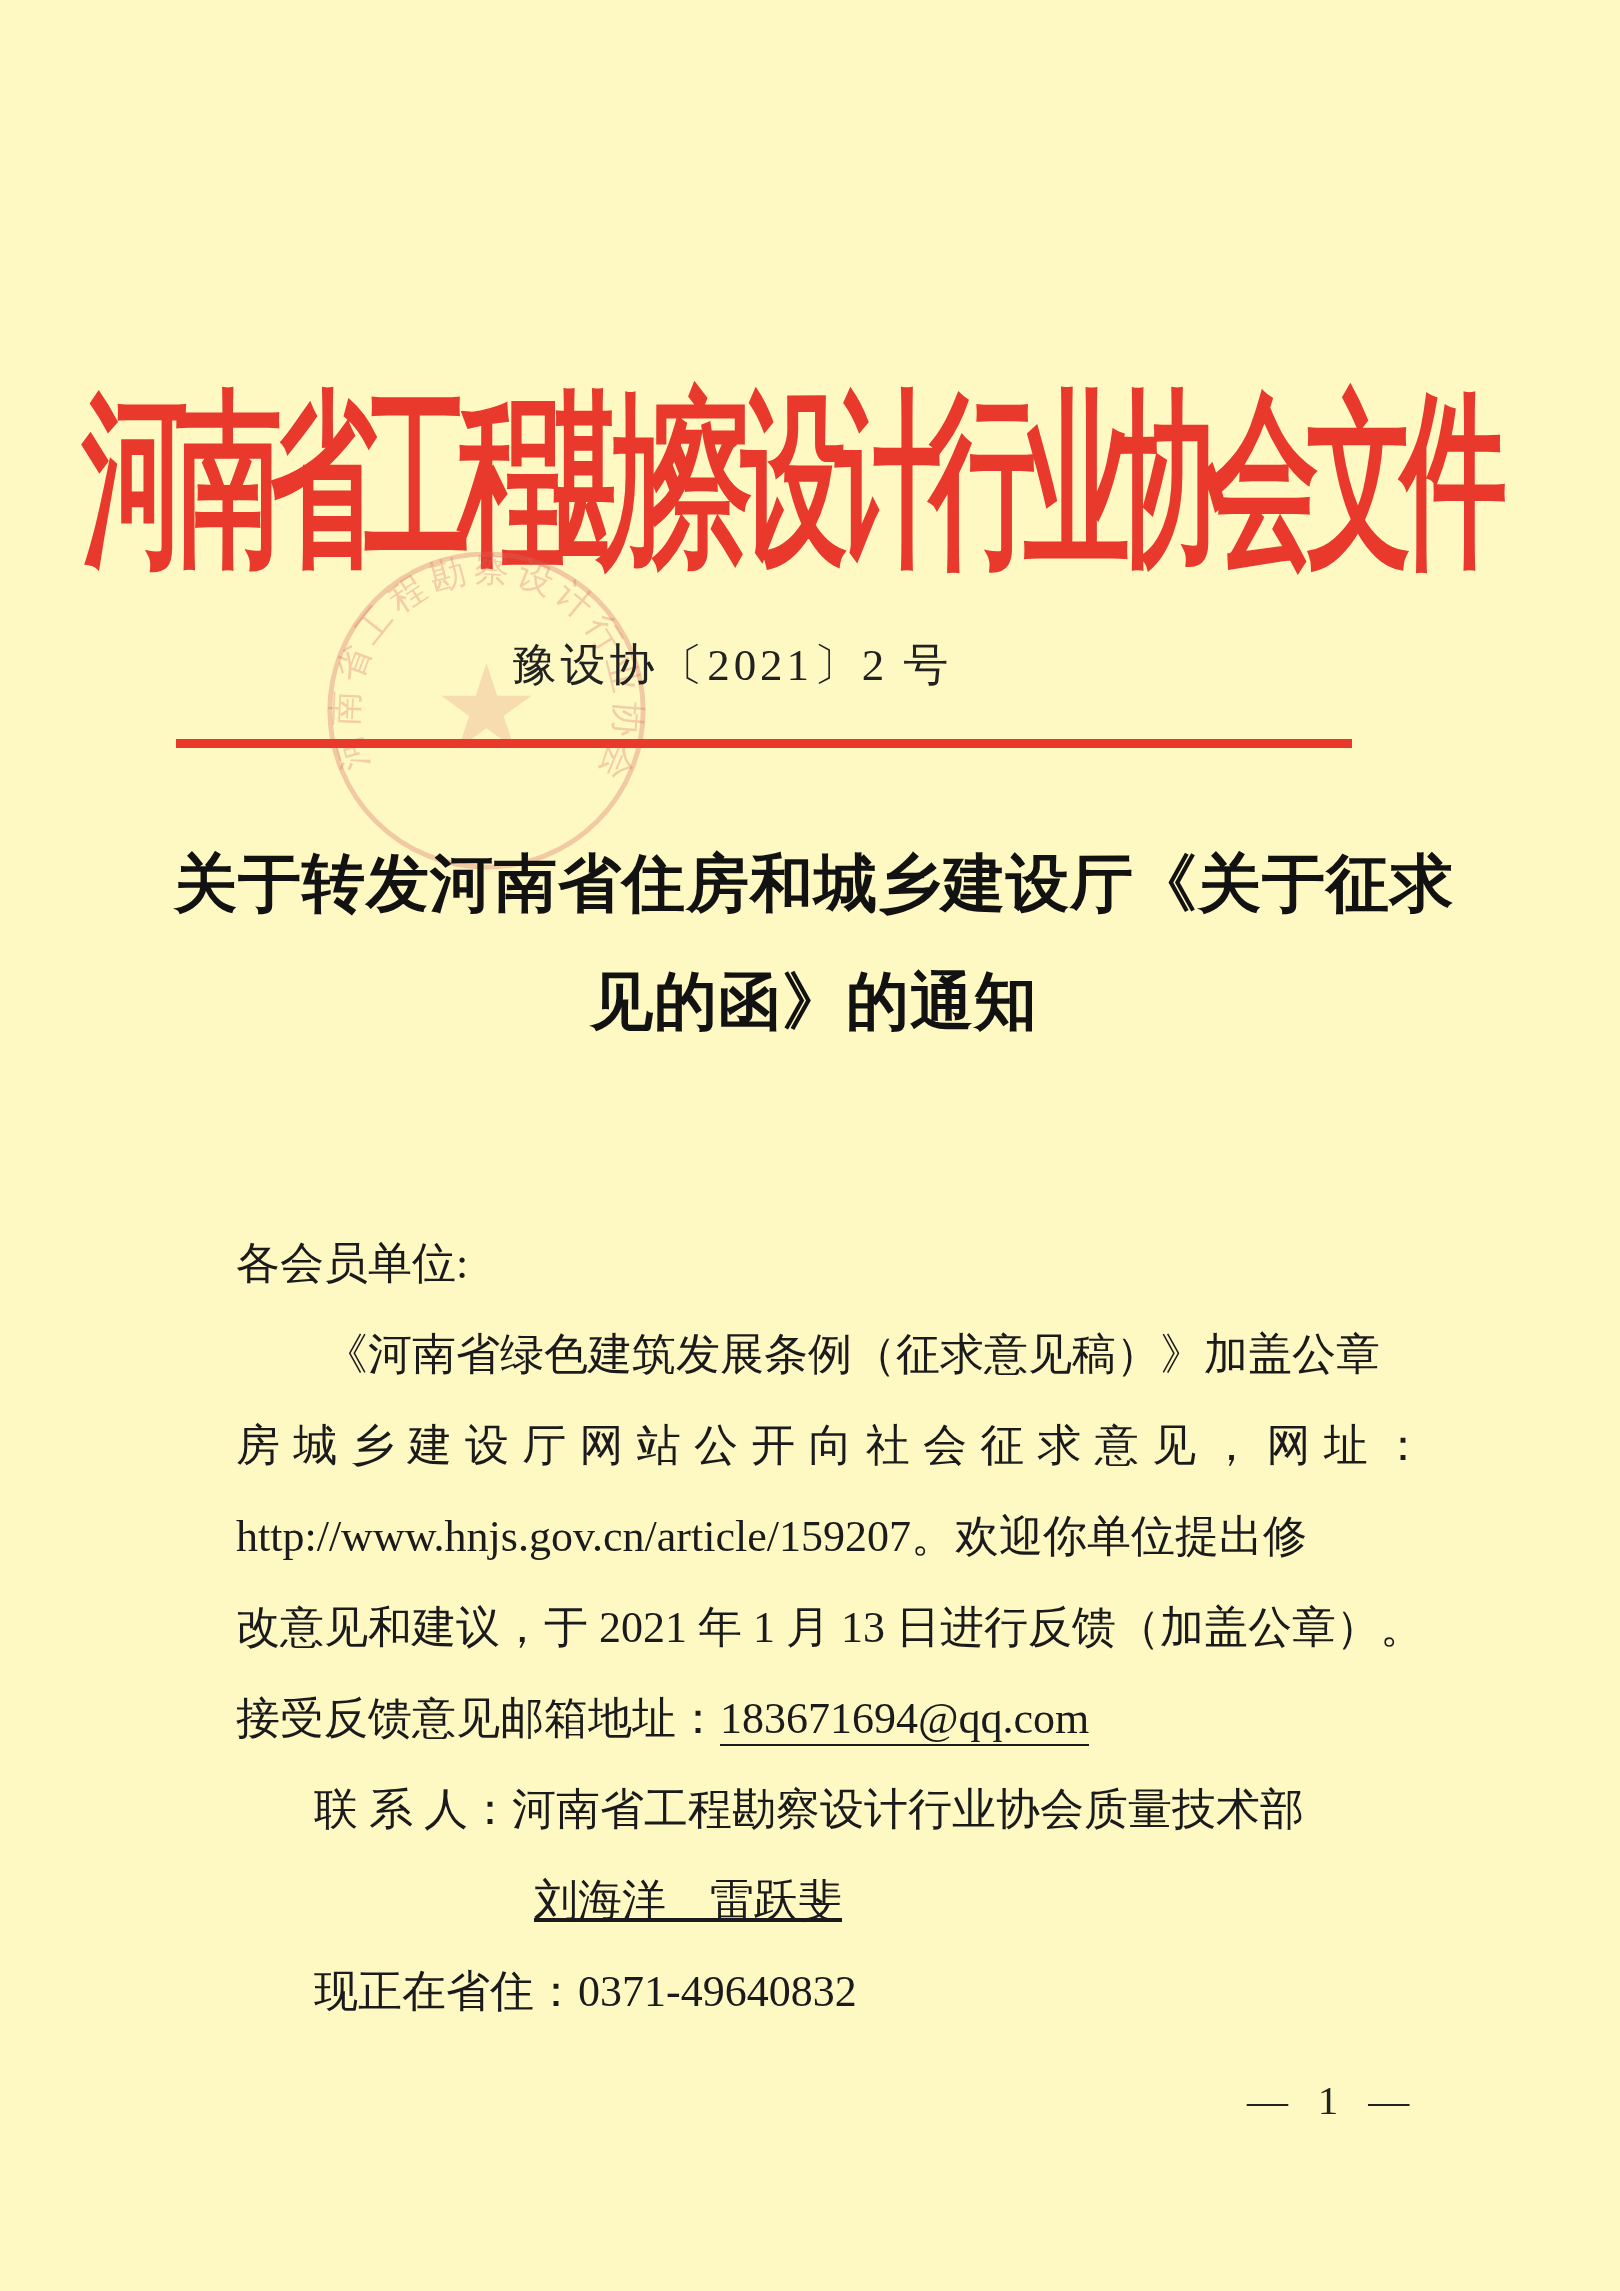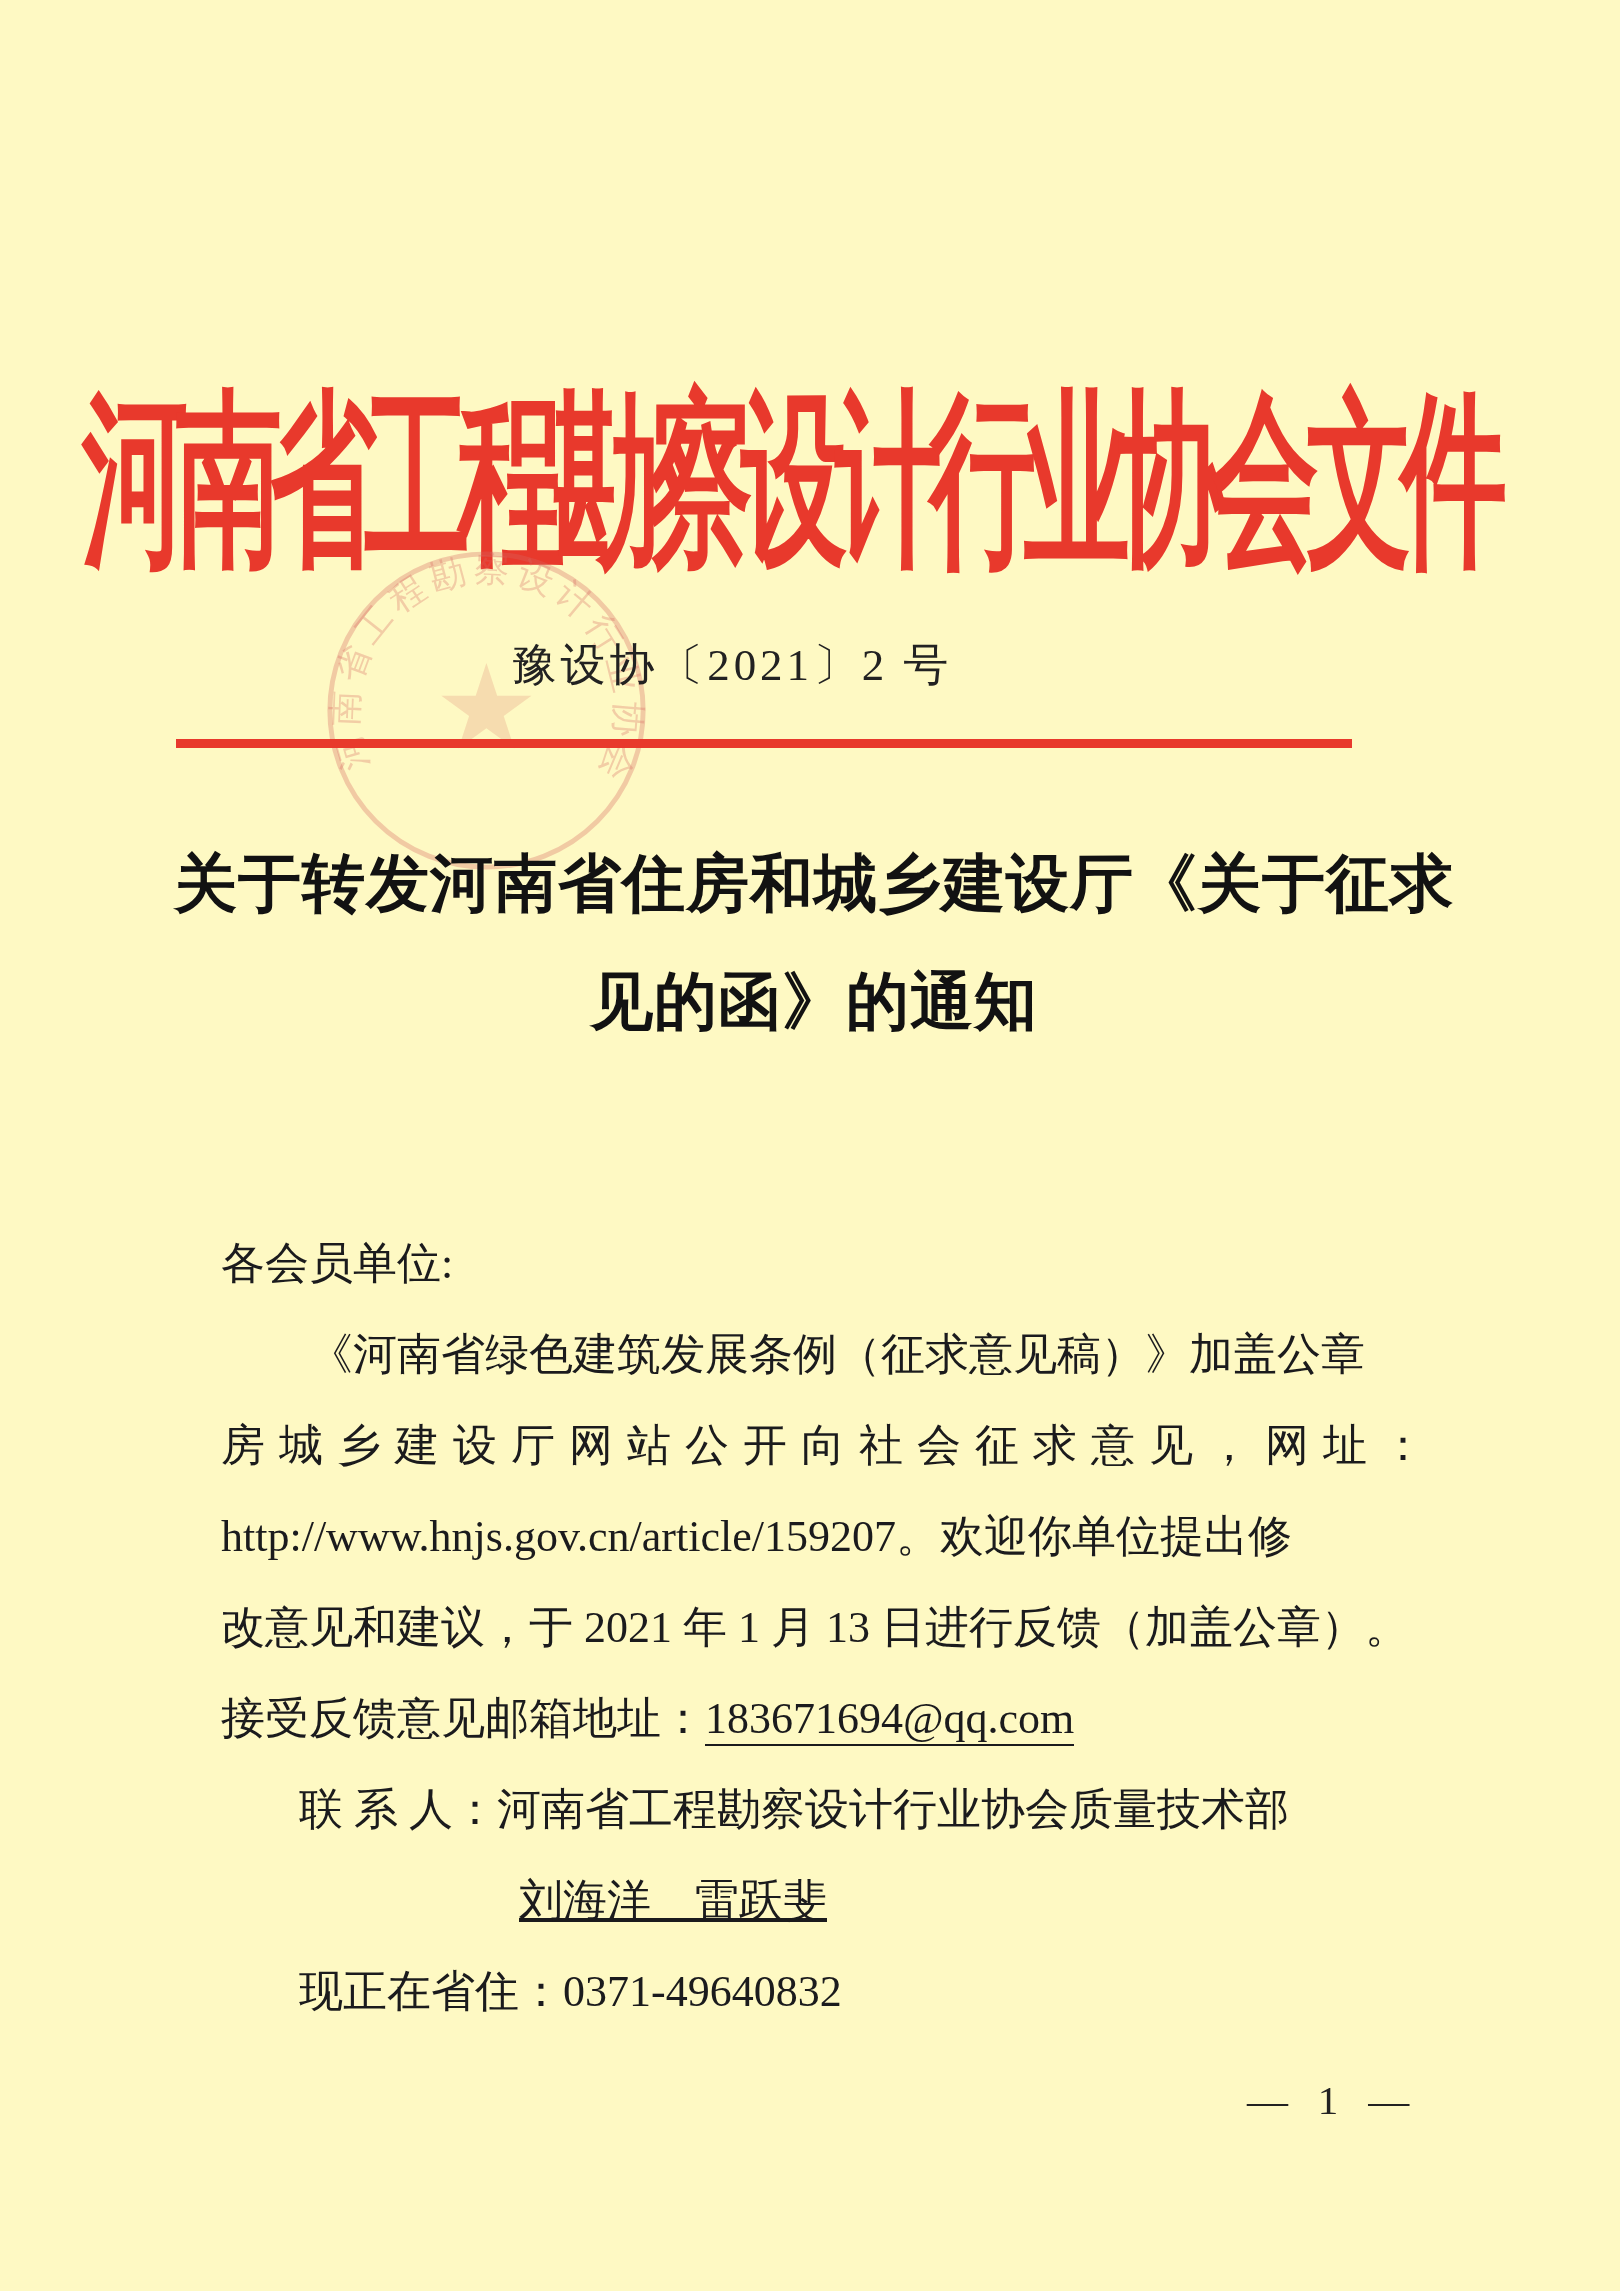--- a/index.html
+++ b/index.html
@@ -78,21 +78,21 @@
 
   
   .body-block {
     top: 1218px;
     left: 221px;
     width: 1204px;
     font-size: 44px;
     line-height: 91px;
     color: #1b1b1d;
   }
-  .body-line { white-space: nowrap; }
+  .body-line { white-space: nowrap; margin-left: 15px; }
   .indent-2em { padding-left: 88px; }
   .line-spread {
     white-space: normal;
     text-align: justify;
     text-align-last: justify;
   }
   .email-underline {
     border-bottom: 2.9px solid #1b1b1d;
     padding-bottom: 1px;
   }

